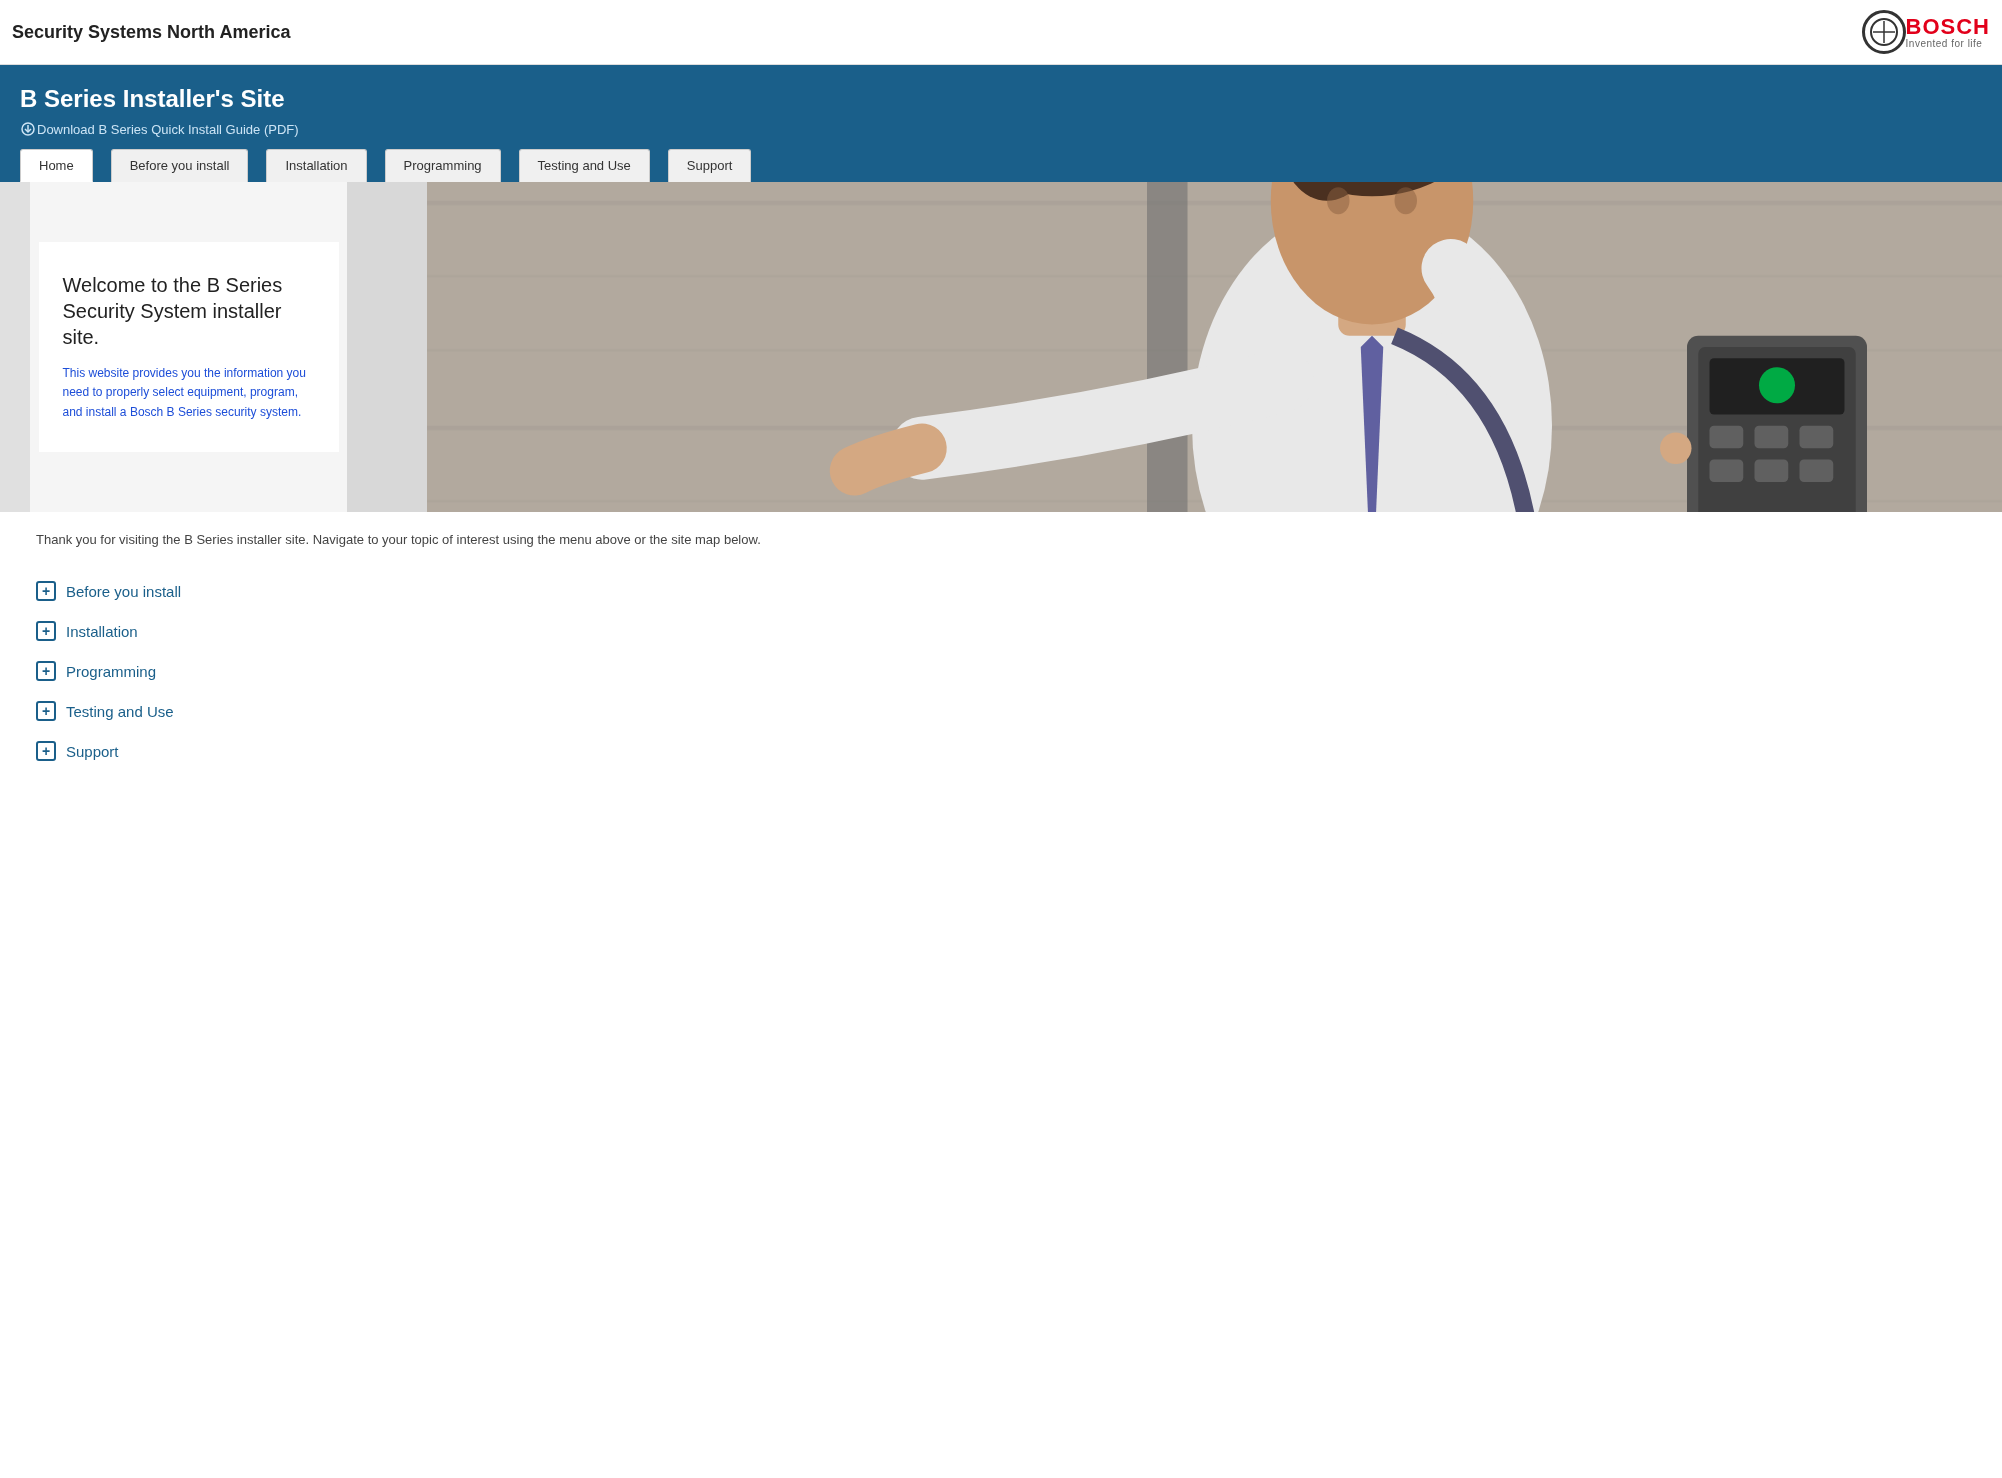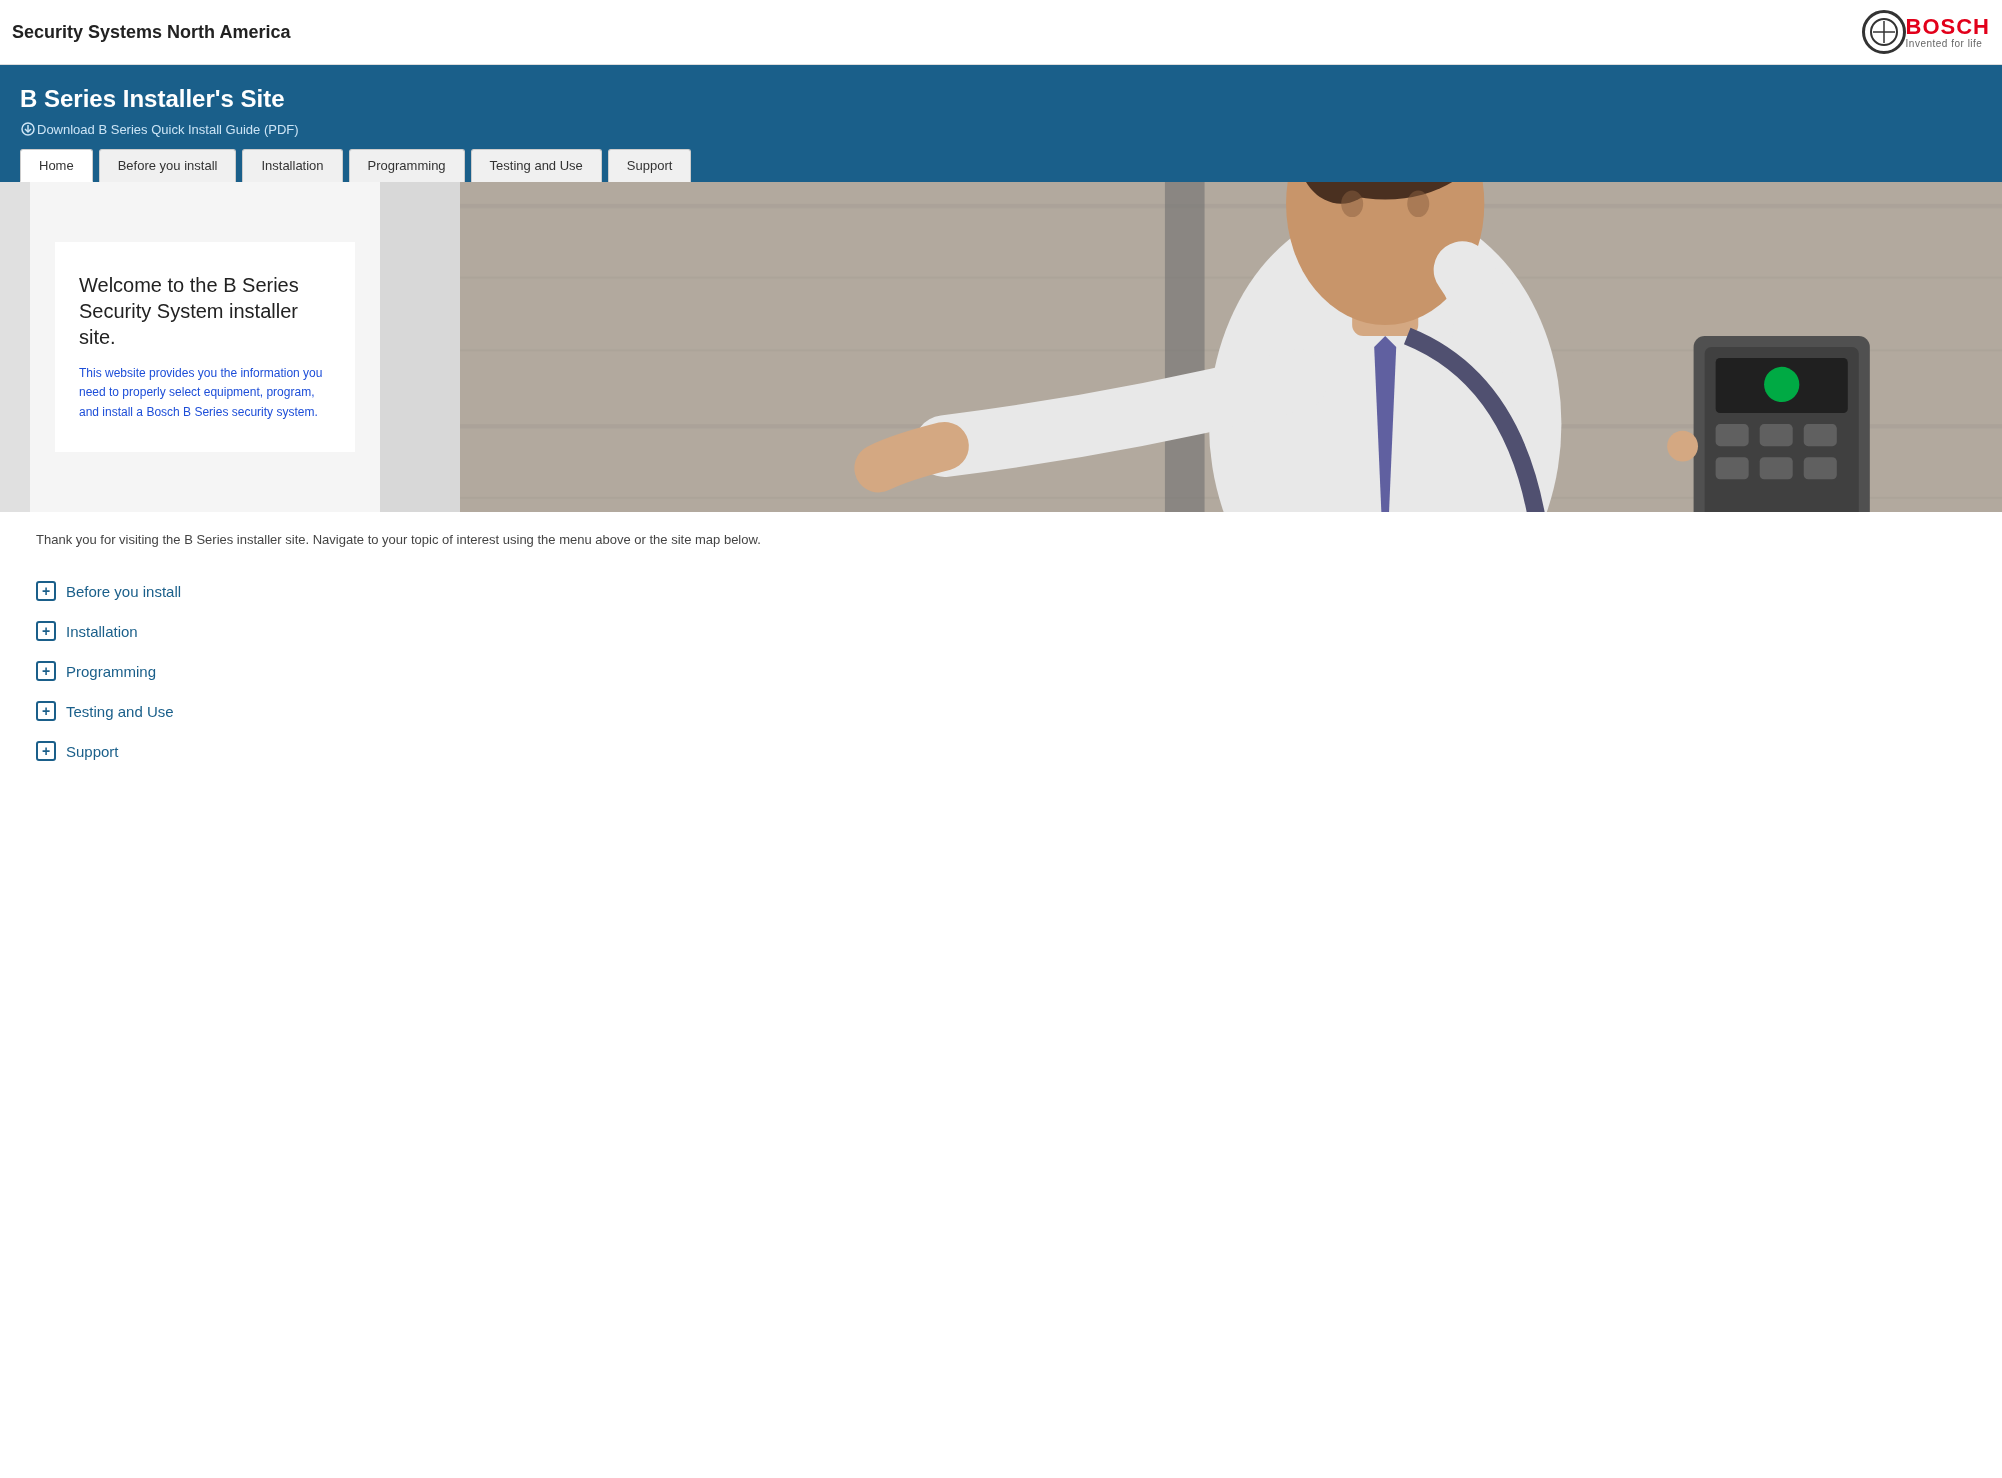--- a/index.html
+++ b/index.html
@@ -78,21 +78,21 @@
       width: 16px;
       height: 16px;
       display: inline-flex;
       align-items: center;
       justify-content: center;
     }
 
     
     .nav-tabs {
       display: flex;
-      gap: 4px;
+      gap: 16px;
       margin-top: 8px;
     }
     .nav-tab {
       padding: 8px 18px;
       background: #f0f0f0;
       border: 1px solid #ccc;
       border-bottom: none;
       cursor: pointer;
       font-size: 13px;
       color: #333;
@@ -210,21 +210,21 @@
     <div class="nav-tab">Programming</div>
     <div class="nav-tab">Testing and Use</div>
     <div class="nav-tab">Support</div>
   </div>
 </div>
 
 <div class="hero-section">
 
   <div style="width:30px; background:#e0e0e0;"></div>
 
-  <div style="width:350px; background:#f5f5f5; display:flex; align-items:center; justify-content:center; padding: 20px 0;">
+  <div style="width:317px; background:#f5f5f5; display:flex; align-items:center; justify-content:center; padding: 20px 0;">
     <div style="background:#fff; width:300px; padding:30px 24px;">
       <div class="hero-welcome-title">Welcome to the B Series Security System installer site.</div>
       <div class="hero-welcome-text">This website provides you the information you need to properly select equipment, program, and install a Bosch B Series security system.</div>
     </div>
   </div>
 
   <div style="width:80px; background:#d8d8d8;"></div>
 
   <div style="flex:1; background: linear-gradient(160deg,#bbb5ad 0%,#c8c0b8 30%,#a8a090 70%,#989080 100%); position:relative; overflow:hidden;">
     

